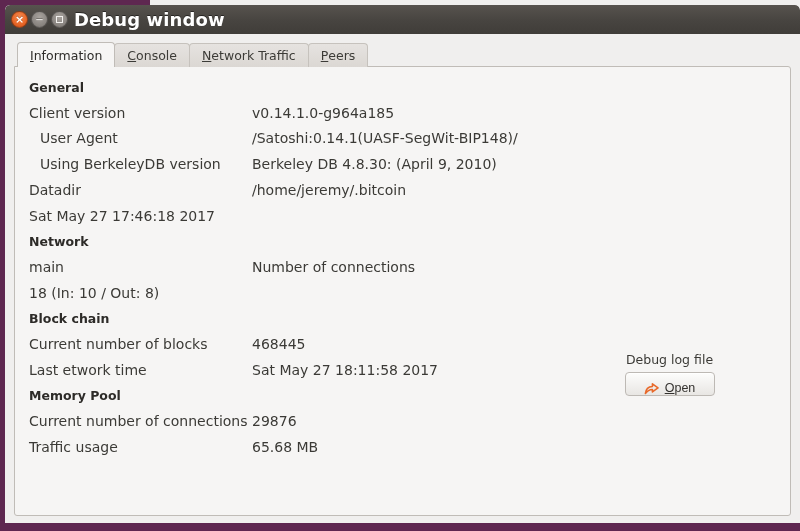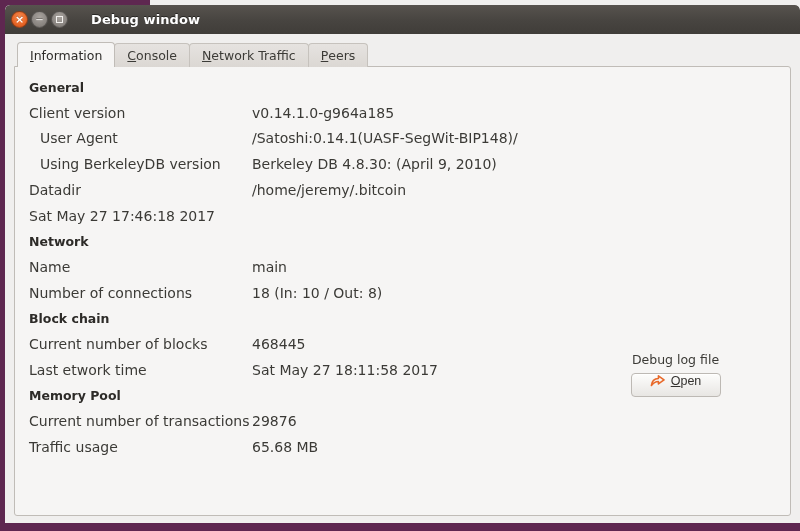--- a/index.html
+++ b/index.html
@@ -79,23 +79,23 @@
     background: radial-gradient(circle at 50% 35%, #a9a49f 0%, #8e8985 55%, #7a7570 100%);
     color: #f2f0ee;
     text-shadow: 0 -1px 0 rgba(0,0,0,.35);
   }
   .wbtn-max span {
     display: block;
     width: 7px; height: 7px;
     border: 1.5px solid #f2f0ee;
   }
   .title-text {
-    margin-left: 23px;
+    margin-left: 6px;
     color: #ffffff;
-    font-size: 13px;
+    font-size: 18px;
     font-weight: bold;
     text-shadow: 0 -1px 0 rgba(0,0,0,0.5);
     letter-spacing: .1px;
   }
 
   
   .wbody {
     flex: 1 1 auto;
     background: #f0efee;
     padding: 8px 9px 7px 9px;
@@ -170,34 +170,34 @@
     font-size: 12.5px;
     font-weight: bold;
     color: #2d2b28;
     line-height: 21.7px;
   }
   .row-label.indent { padding-left: 11px; }
 
   
   .logblock {
     position: absolute;
-    right: 22px;
+    right: 28px;
     top: 283px;
     width: 185px;
     text-align: center;
   }
   .log-caption {
     font-size: 12.5px;
     color: #3b3a36;
     line-height: 19px;
     margin-bottom: 3px;
   }
   .open-btn {
     display: inline-flex;
-    align-items: flex-start;
+    align-items: flex-end;
     justify-content: center;
     gap: 6px;
     min-width: 90px;
     height: 24px;
     padding: 0 13px;
     border: 1px solid #bdb9b4;
     border-radius: 4px;
     background: linear-gradient(to bottom, #fdfdfc 0%, #f2f1ef 52%, #e8e6e3 100%);
     font-size: 12.5px;
     color: #34322f;
@@ -257,33 +257,32 @@
         <div class="row-value">v0.14.1.0-g964a185</div>
         <div class="row-label indent">User Agent</div>
         <div class="row-value">/Satoshi:0.14.1(UASF-SegWit-BIP148)/</div>
         <div class="row-label indent">Using BerkeleyDB version</div>
         <div class="row-value">Berkeley DB 4.8.30: (April  9, 2010)</div>
         <div class="row-label">Datadir</div>
         <div class="row-value">/home/jeremy/.bitcoin</div>
         <div class="row-value">Sat May 27 17:46:18 2017</div>
 
         <div class="section-head">Network</div>
-        <div class="row-label">Name</div>
         <div class="row-value">main</div>
         <div class="row-label">Number of connections</div>
         <div class="row-value">18 (In: 10 / Out: 8)</div>
 
         <div class="section-head">Block chain</div>
         <div class="row-label">Current number of blocks</div>
         <div class="row-value">468445</div>
         <div class="row-label">Last etwork time</div>
         <div class="row-value">Sat May 27 18:11:58 2017</div>
 
         <div class="section-head">Memory Pool</div>
-        <div class="row-label">Current number of transactions</div>
+        <div class="row-label">Current number of connections</div>
         <div class="row-value">29876</div>
         <div class="row-label">Traffic usage</div>
         <div class="row-value">65.68 MB</div>
 
       </div>
 
       <div class="logblock">
         <div class="log-caption">Debug log file</div>
         <button class="open-btn">
           <svg class="open-icon" viewBox="0 0 16 14">

